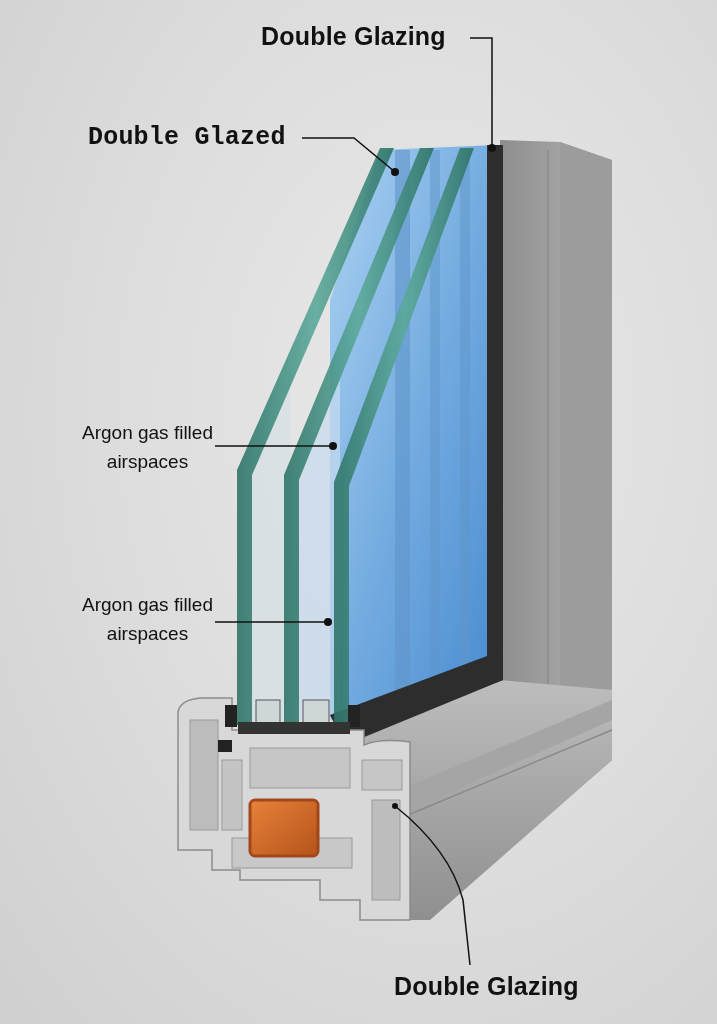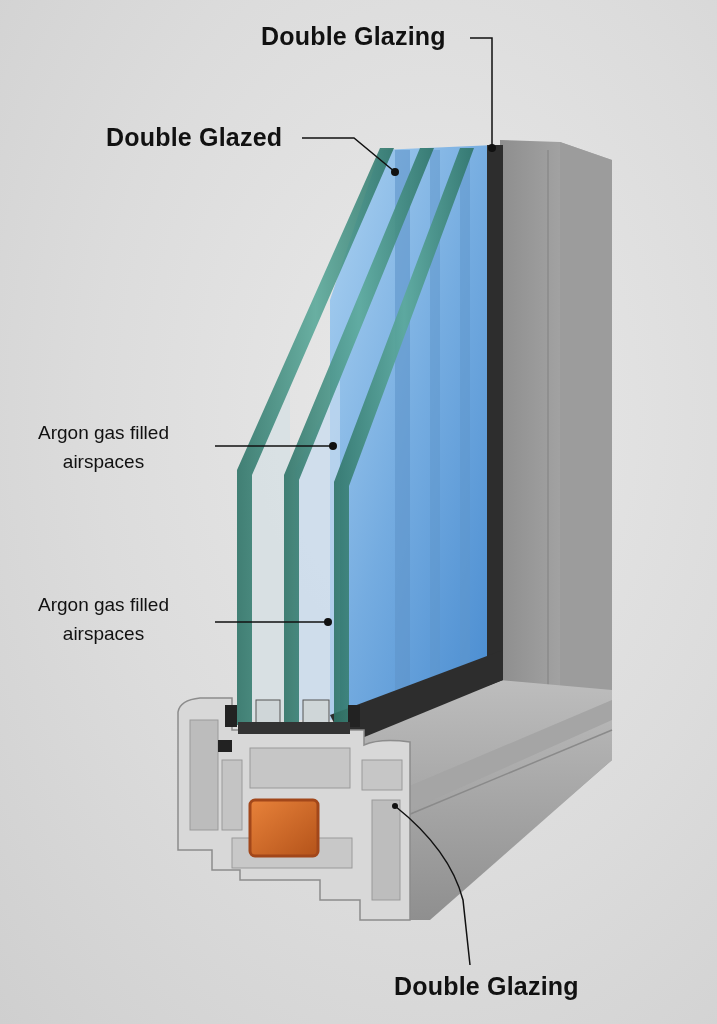--- a/index.html
+++ b/index.html
@@ -7,21 +7,21 @@
     width: 717px; height: 1024px; overflow: hidden;
     background: radial-gradient(ellipse at 60% 40%, #e9e9e9 0%, #dcdcdc 55%, #cfcfcf 100%);
     font-family: "Liberation Sans", sans-serif;
     position: relative;
   }
   #stage { position: absolute; left: 0; top: 0; width: 717px; height: 1024px; }
   .label {
     position: absolute; color: #111; white-space: nowrap;
   }
   .label.bold { font-weight: bold; font-size: 25px; letter-spacing: 0.2px; }
-  .label.normal { font-size: 19px; text-align: center; line-height: 29px; }
+  .label.normal { font-size: 19px; text-align: center; line-height: 29px; margin-left: 44px; }
 </style>
 </head>
 <body>
 
 <div id="stage">
   <svg width="717" height="1024" viewBox="0 0 717 1024">
     <defs>
       <linearGradient id="blueGlass" x1="0" y1="0" x2="1" y2="1">
         <stop offset="0" stop-color="#a9d1f2"></stop>
         <stop offset="0.5" stop-color="#6fa9e0"></stop>
@@ -120,21 +120,21 @@
 
       <line x1="215" y1="622" x2="328" y2="622"></line>
       <circle cx="328" cy="622" r="4" fill="#111" stroke="none"></circle>
 
       <path d="M395,806 Q450,850 463,900 L470,965"></path>
       <circle cx="395" cy="806" r="3" fill="#111" stroke="none"></circle>
     </g>
   </svg>
 
   <div class="label bold" style="left:261px; top:22px;">Double Glazing</div>
-  <div class="label bold" style="left:106px; top:123px;">Double Glazed</div>
+  <div class="label bold" style="left:88px; top:123px;font-family:Liberation Mono, monospace;">Double Glazed</div>
 
   <div class="label normal" style="left:38px; top:418px;">
     <div>Argon gas filled</div>
     <div>airspaces</div>
   </div>
 
   <div class="label normal" style="left:38px; top:590px;">
     <div>Argon gas filled</div>
     <div>airspaces</div>
   </div>

